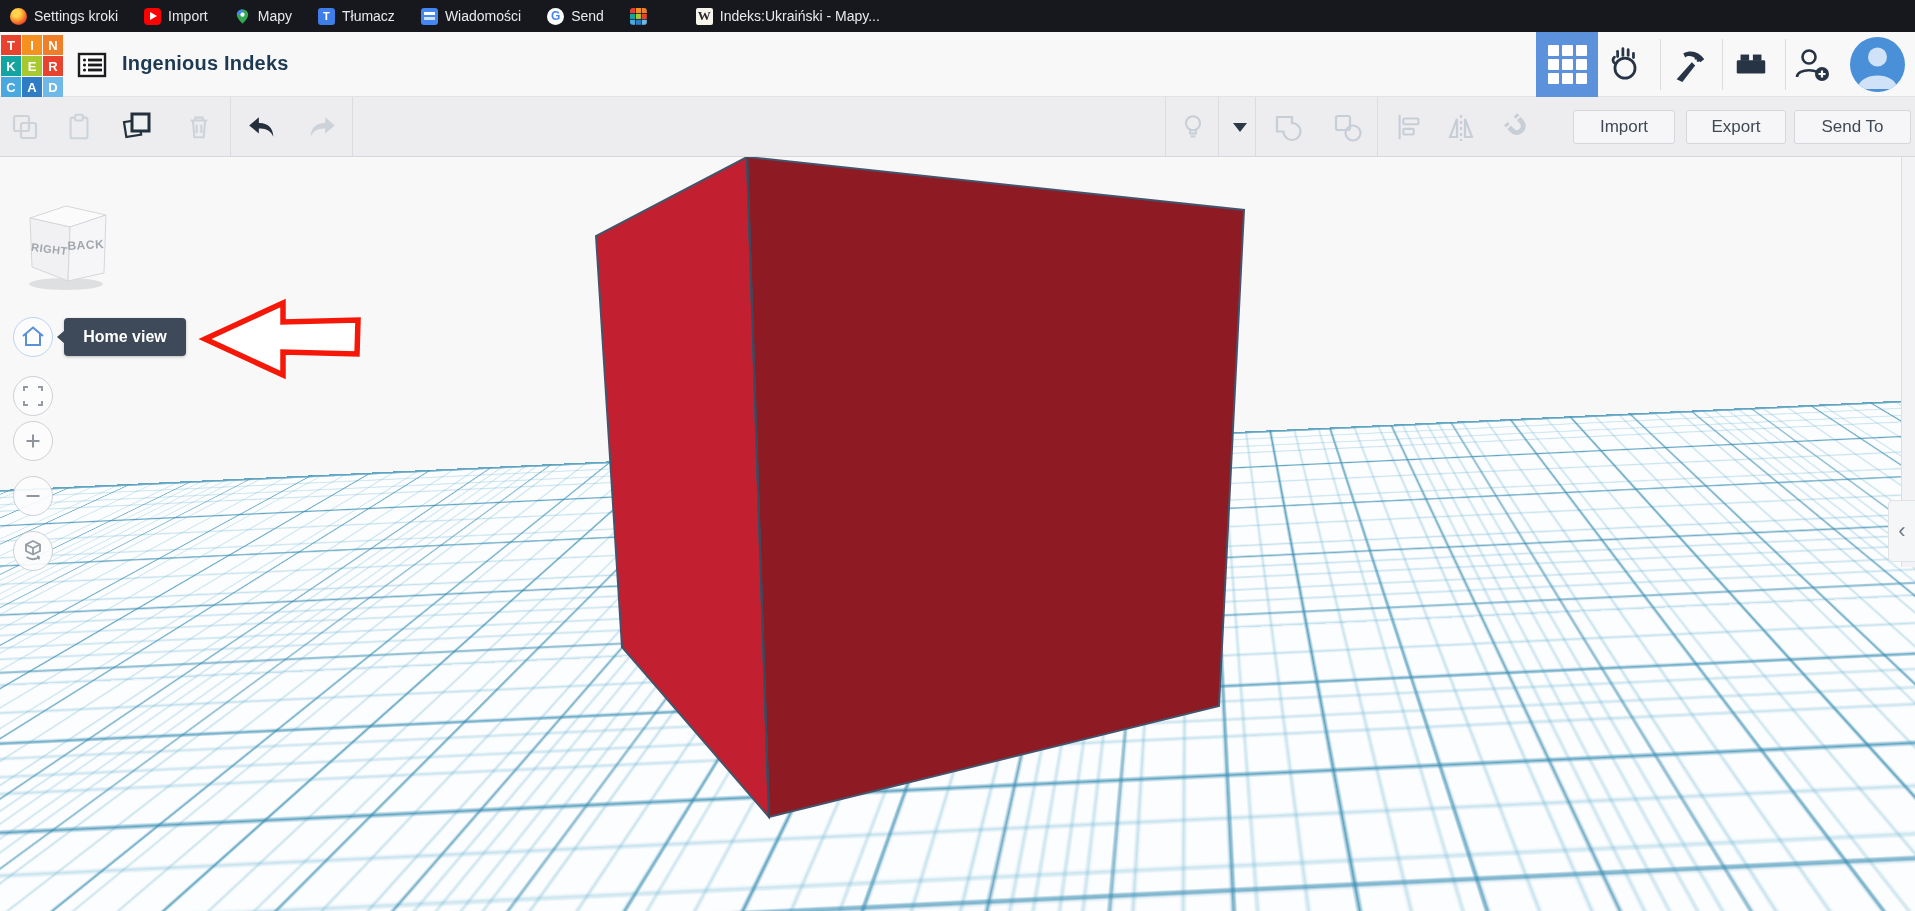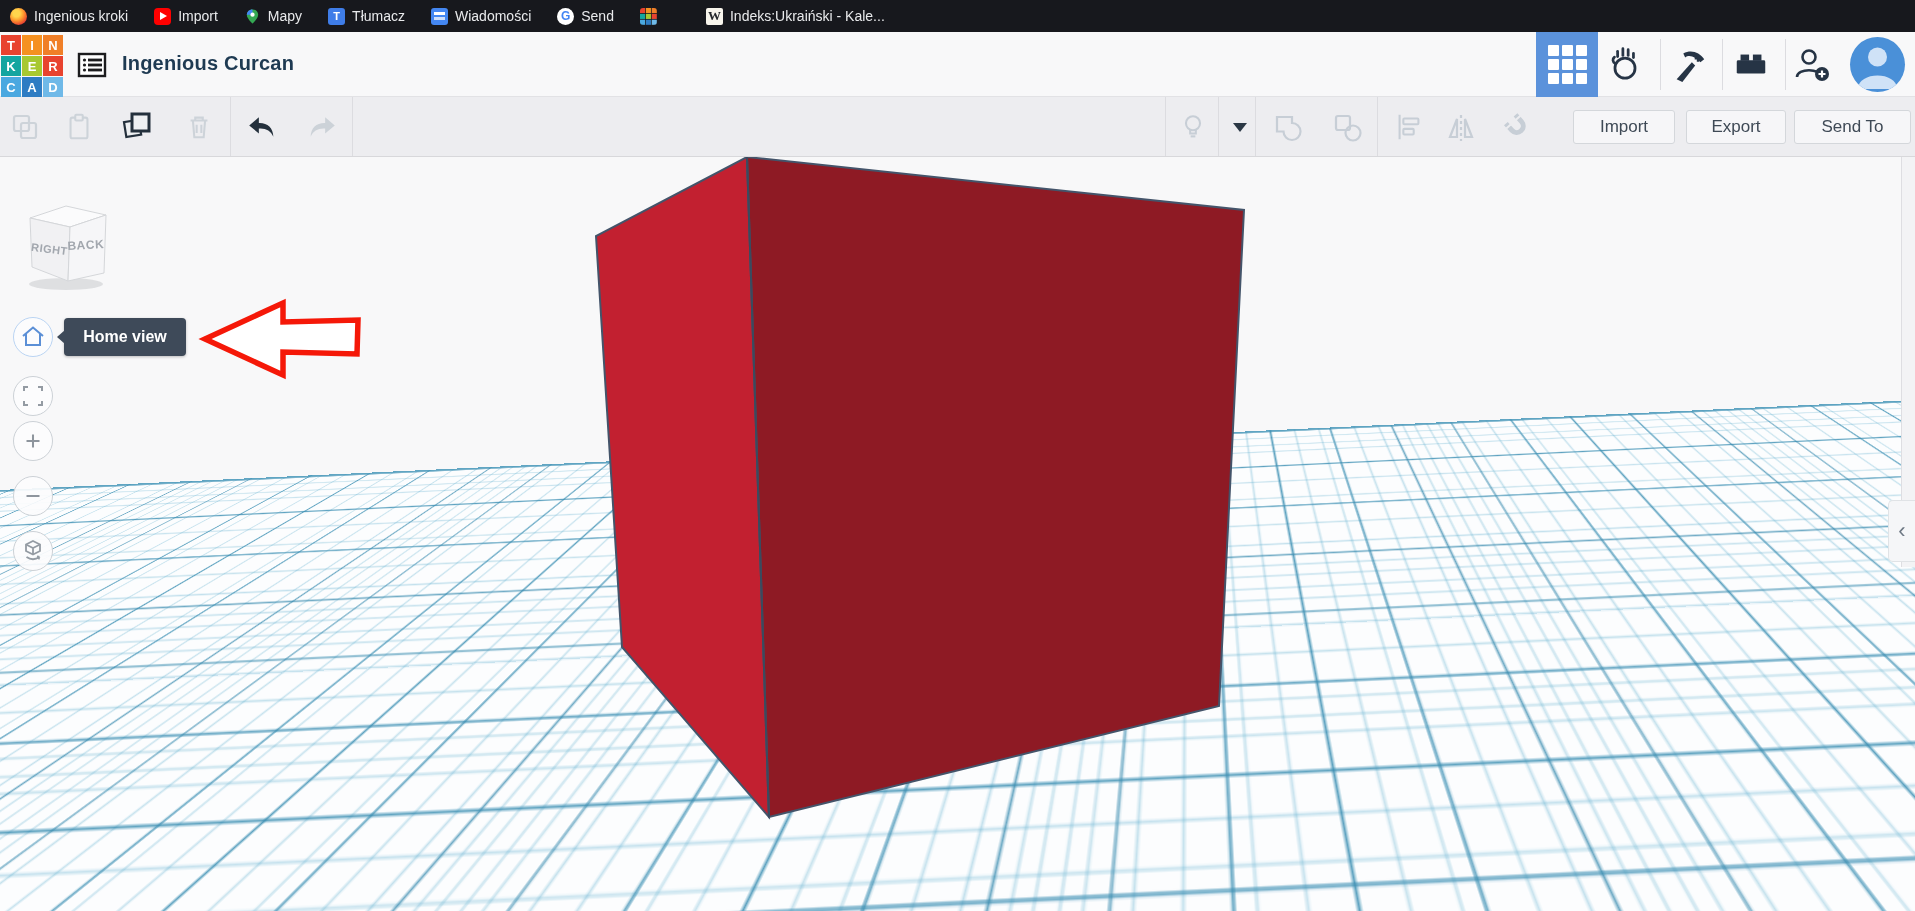--- a/index.html
+++ b/index.html
@@ -75,21 +75,21 @@
   .snap-label { color:#535e69; font-size:14px; }
   .snap-select { width:119px; height:28px; background:#fff; border:1px solid #d4d7db; border-radius:3px; color:#3f4a55; font-size:15px; display:flex; align-items:center; padding-left:14px; position:relative; cursor:pointer; }
   .caret-up { position:absolute; right:10px; top:11px; width:0; height:0; border-left:5px solid transparent; border-right:5px solid transparent; border-bottom:6px solid #3c4650; }
 </style>
 </head>
 <body>
 
 <div class="bookmarks-bar">
   <div class="bm">
     <span class="fav fav-firefox"></span>
-    <span>Ingenious kroki</span>
+    <span>Settings kroki</span>
   </div>
   <div class="bm">
     <span class="fav fav-youtube"></span>
     <span>Import</span>
   </div>
   <div class="bm">
     <span class="fav">
         <svg width="17" height="17" viewBox="0 0 24 24">
           <path d="M12 2 C7 2 4 5.5 4 9.5 C4 15 12 22 12 22 C12 22 20 15 20 9.5 C20 5.5 17 2 12 2 Z" fill="#34a853"></path>
           <path d="M12 2 C7 2 4 5.5 4 9.5 L12 9.5 Z" fill="#4285f4"></path>
@@ -121,21 +121,21 @@
           <rect x="12.4" y="6.2" width="5.4" height="5.4" fill="#e8432f"></rect>
           <rect x="0" y="12.4" width="5.4" height="5.4" fill="#4aa8e0"></rect>
           <rect x="6.2" y="12.4" width="5.4" height="5.4" fill="#2e7cc3"></rect>
           <rect x="12.4" y="12.4" width="5.4" height="5.4" fill="#6fb9e8"></rect>
         </svg>
       </span>
     <span></span>
   </div>
   <div class="bm bm-wiki">
     <span class="fav fav-wikipedia">W</span>
-    <span>Indeks:Ukraiński - Kale...</span>
+    <span>Indeks:Ukraiński - Mapy...</span>
   </div>
 </div>
 
 <div class="app-header">
   <div class="logo">
     <span class="lt0">T</span>
     <span class="lt1">I</span>
     <span class="lt2">N</span>
     <span class="lt3">K</span>
     <span class="lt4">E</span>
@@ -148,21 +148,21 @@
     <svg width="32" height="32" viewBox="0 0 32 32">
       <rect x="3" y="5" width="26" height="22" fill="#fff" stroke="#1c1c1e" stroke-width="2.4"></rect>
       <circle cx="8.5" cy="11" r="1.6" fill="#1c1c1e"></circle>
         <rect x="12" y="9.6" width="14" height="2.8" fill="#1c1c1e"></rect>
       <circle cx="8.5" cy="16" r="1.6" fill="#1c1c1e"></circle>
         <rect x="12" y="14.6" width="14" height="2.8" fill="#1c1c1e"></rect>
       <circle cx="8.5" cy="21" r="1.6" fill="#1c1c1e"></circle>
         <rect x="12" y="19.6" width="14" height="2.8" fill="#1c1c1e"></rect>
     </svg>
   </div>
-  <div class="doc-title">Ingenious Curcan</div>
+  <div class="doc-title">Ingenious Indeks</div>
 
   <div class="hdr-grid-btn">
     <i></i>
       <i></i>
       <i></i>
       <i></i>
       <i></i>
       <i></i>
       <i></i>
       <i></i>

